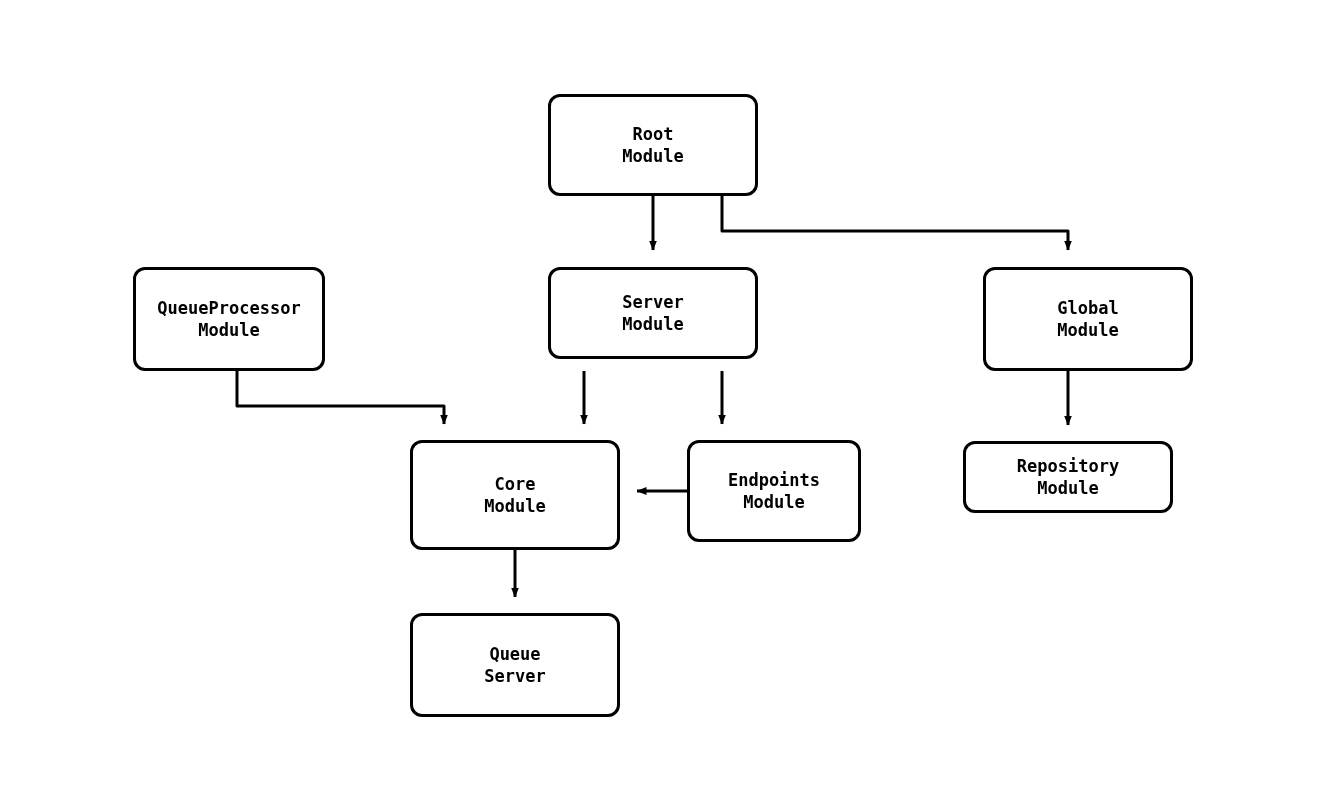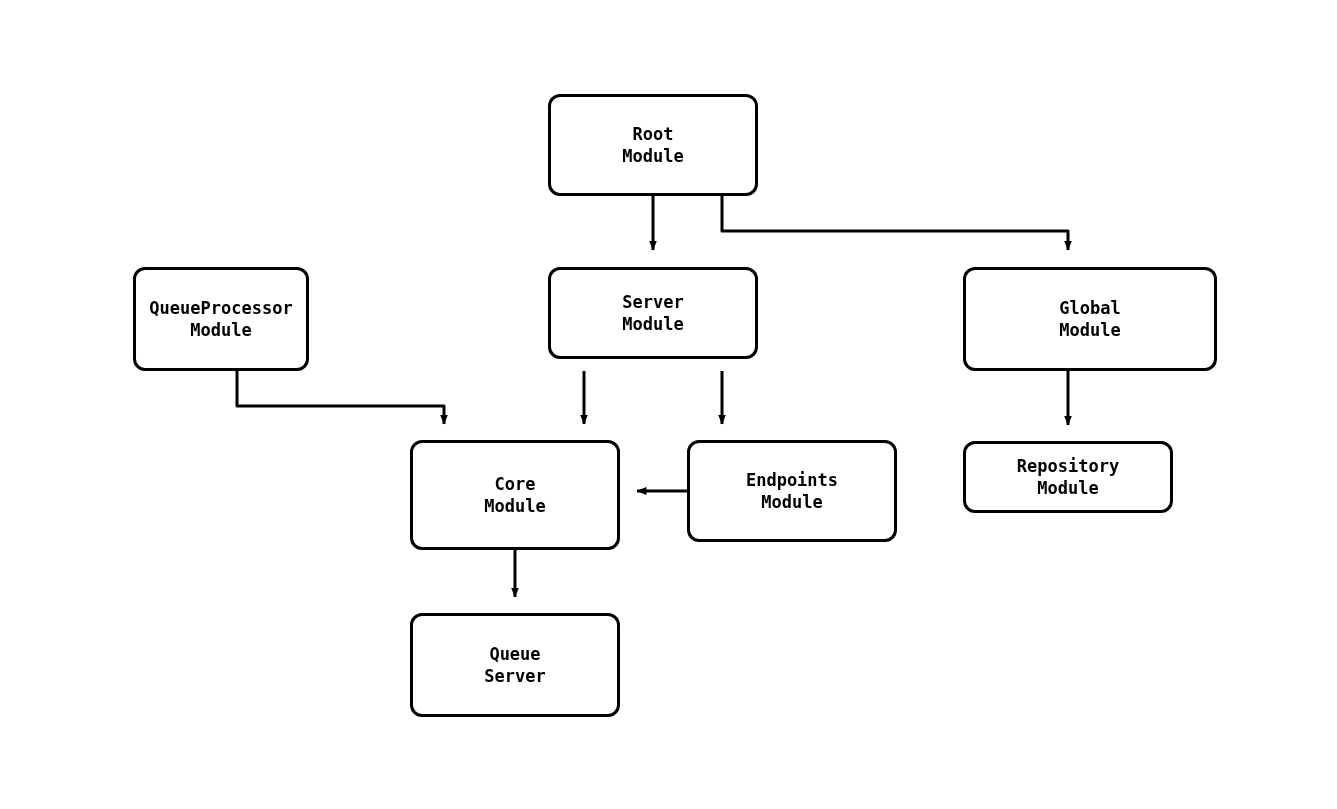--- a/index.html
+++ b/index.html
@@ -73,41 +73,41 @@
     <path d="M 515,543 L 515,597" fill="none" stroke="#000000" stroke-width="3" marker-end="url(#arrowhead)"></path>
 
     <path d="M 1068,371 L 1068,425" fill="none" stroke="#000000" stroke-width="3" marker-end="url(#arrowhead)"></path>
   </svg>
 
   <div class="node" style="left:548px; top:94px; width:210px; height:102px;">
     <span class="node-label">Root
 Module</span>
   </div>
 
-  <div class="node" style="left:133px; top:267px; width:176px; height:104px;">
+  <div class="node" style="left:133px; top:267px; width:192px; height:104px;">
     <span class="node-label">QueueProcessor
 Module</span>
   </div>
 
   <div class="node" style="left:548px; top:267px; width:210px; height:92px;">
     <span class="node-label">Server
 Module</span>
   </div>
 
-  <div class="node" style="left:963px; top:267px; width:254px; height:104px;">
+  <div class="node" style="left:983px; top:267px; width:210px; height:104px;">
     <span class="node-label">Global
 Module</span>
   </div>
 
   <div class="node" style="left:410px; top:440px; width:210px; height:110px;">
     <span class="node-label">Core
 Module</span>
   </div>
 
-  <div class="node" style="left:687px; top:440px; width:210px; height:102px;align-items:center;">
+  <div class="node" style="left:687px; top:440px; width:174px; height:102px;align-items:center;">
     <span class="node-label">Endpoints
 Module</span>
   </div>
 
   <div class="node" style="left:963px; top:441px; width:210px; height:72px;">
     <span class="node-label">Repository
 Module</span>
   </div>
 
   <div class="node" style="left:410px; top:613px; width:210px; height:104px;">

